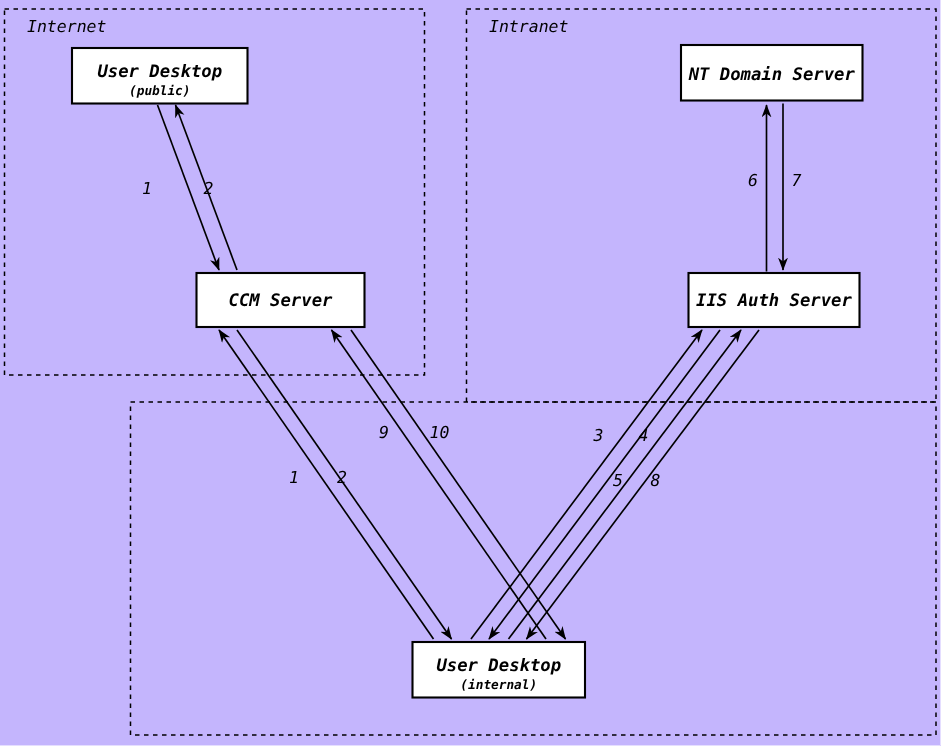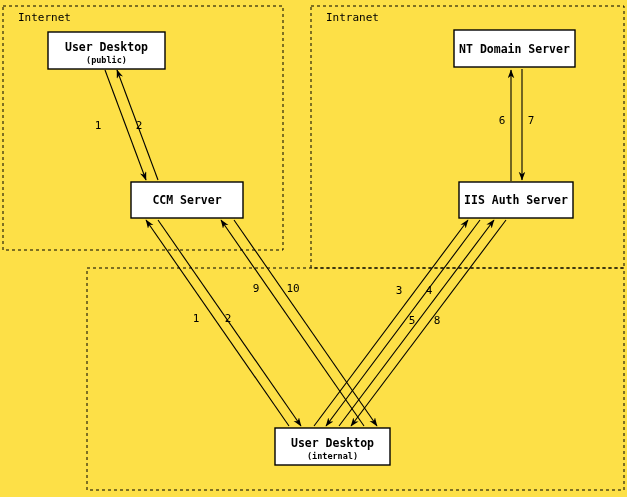--- a/index.html
+++ b/index.html
@@ -4,23 +4,24 @@
 <style>
   html, body {
     margin: 0;
     padding: 0;
     background: #ffffff;
   }
   #diagram-root {
     position: relative;
     width: 627px;
     height: 497px;
-    background: #fde047;
+    background: #c4b5fd;
     font-family: "DejaVu Sans Mono", "Liberation Mono", monospace;
     overflow: hidden;
+    font-style: italic;
   }
   svg#diagram-svg {
     display: block;
     width: 627px;
     height: 497px;
   }
   .zone-rect {
     fill: none;
     stroke: #000000;
     stroke-width: 1;

